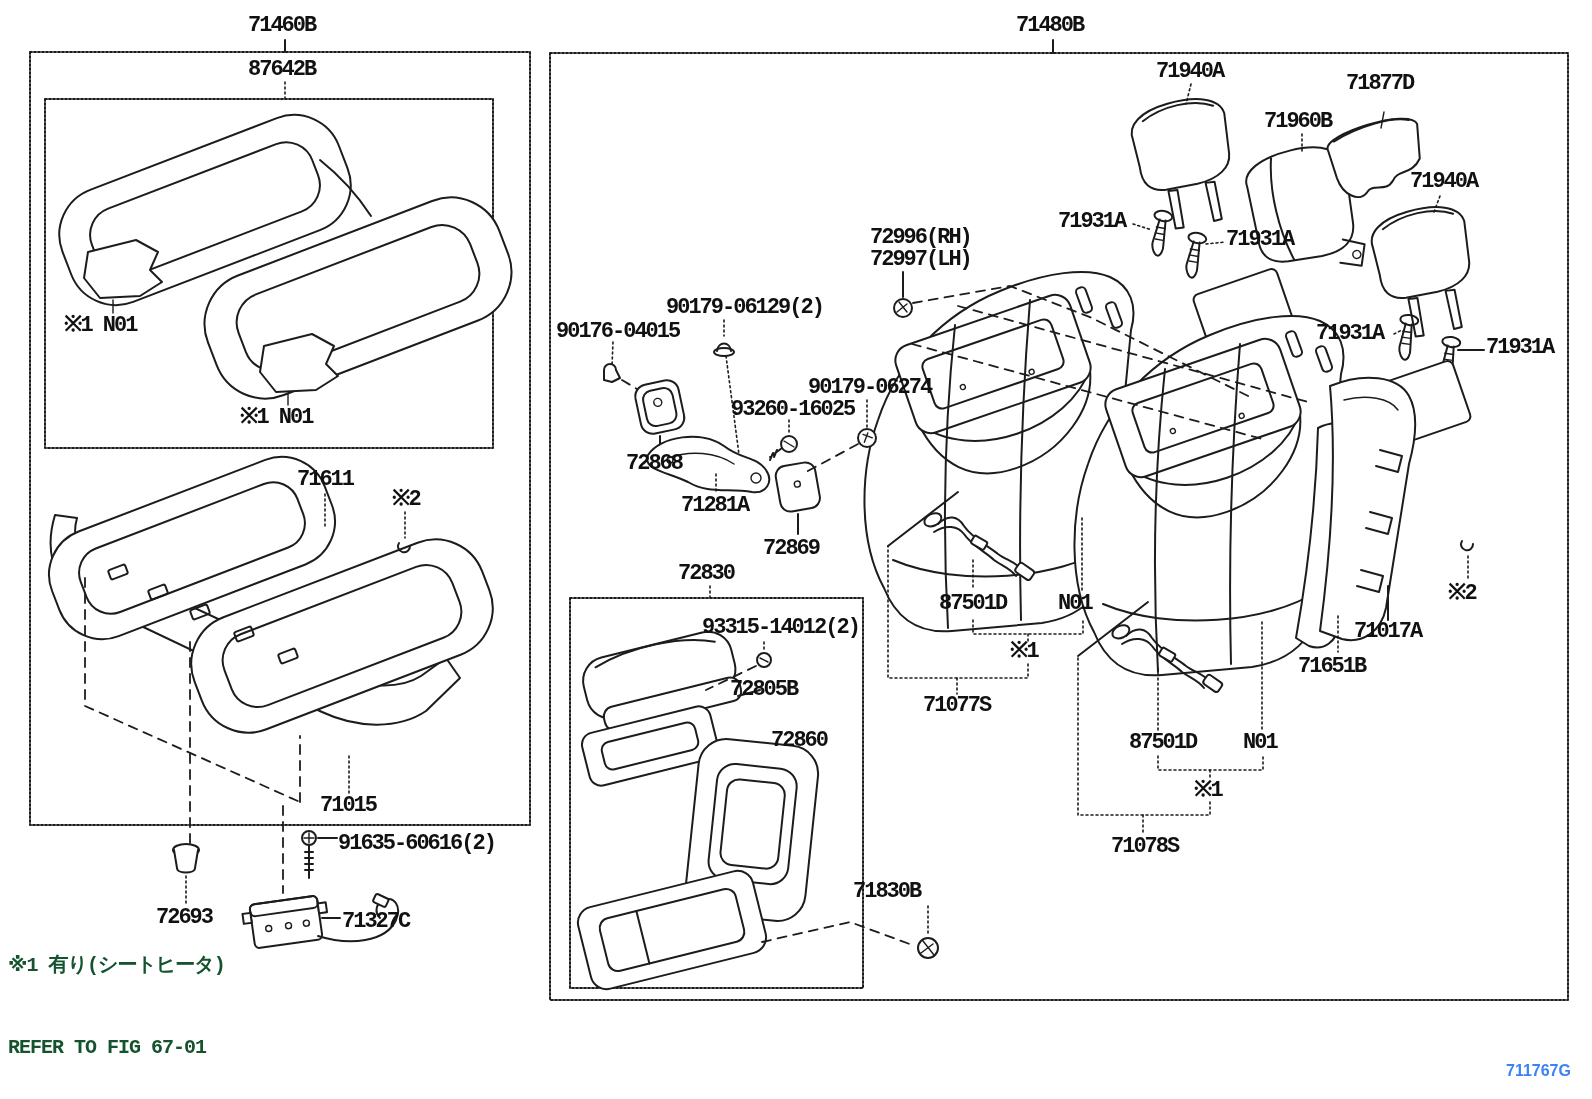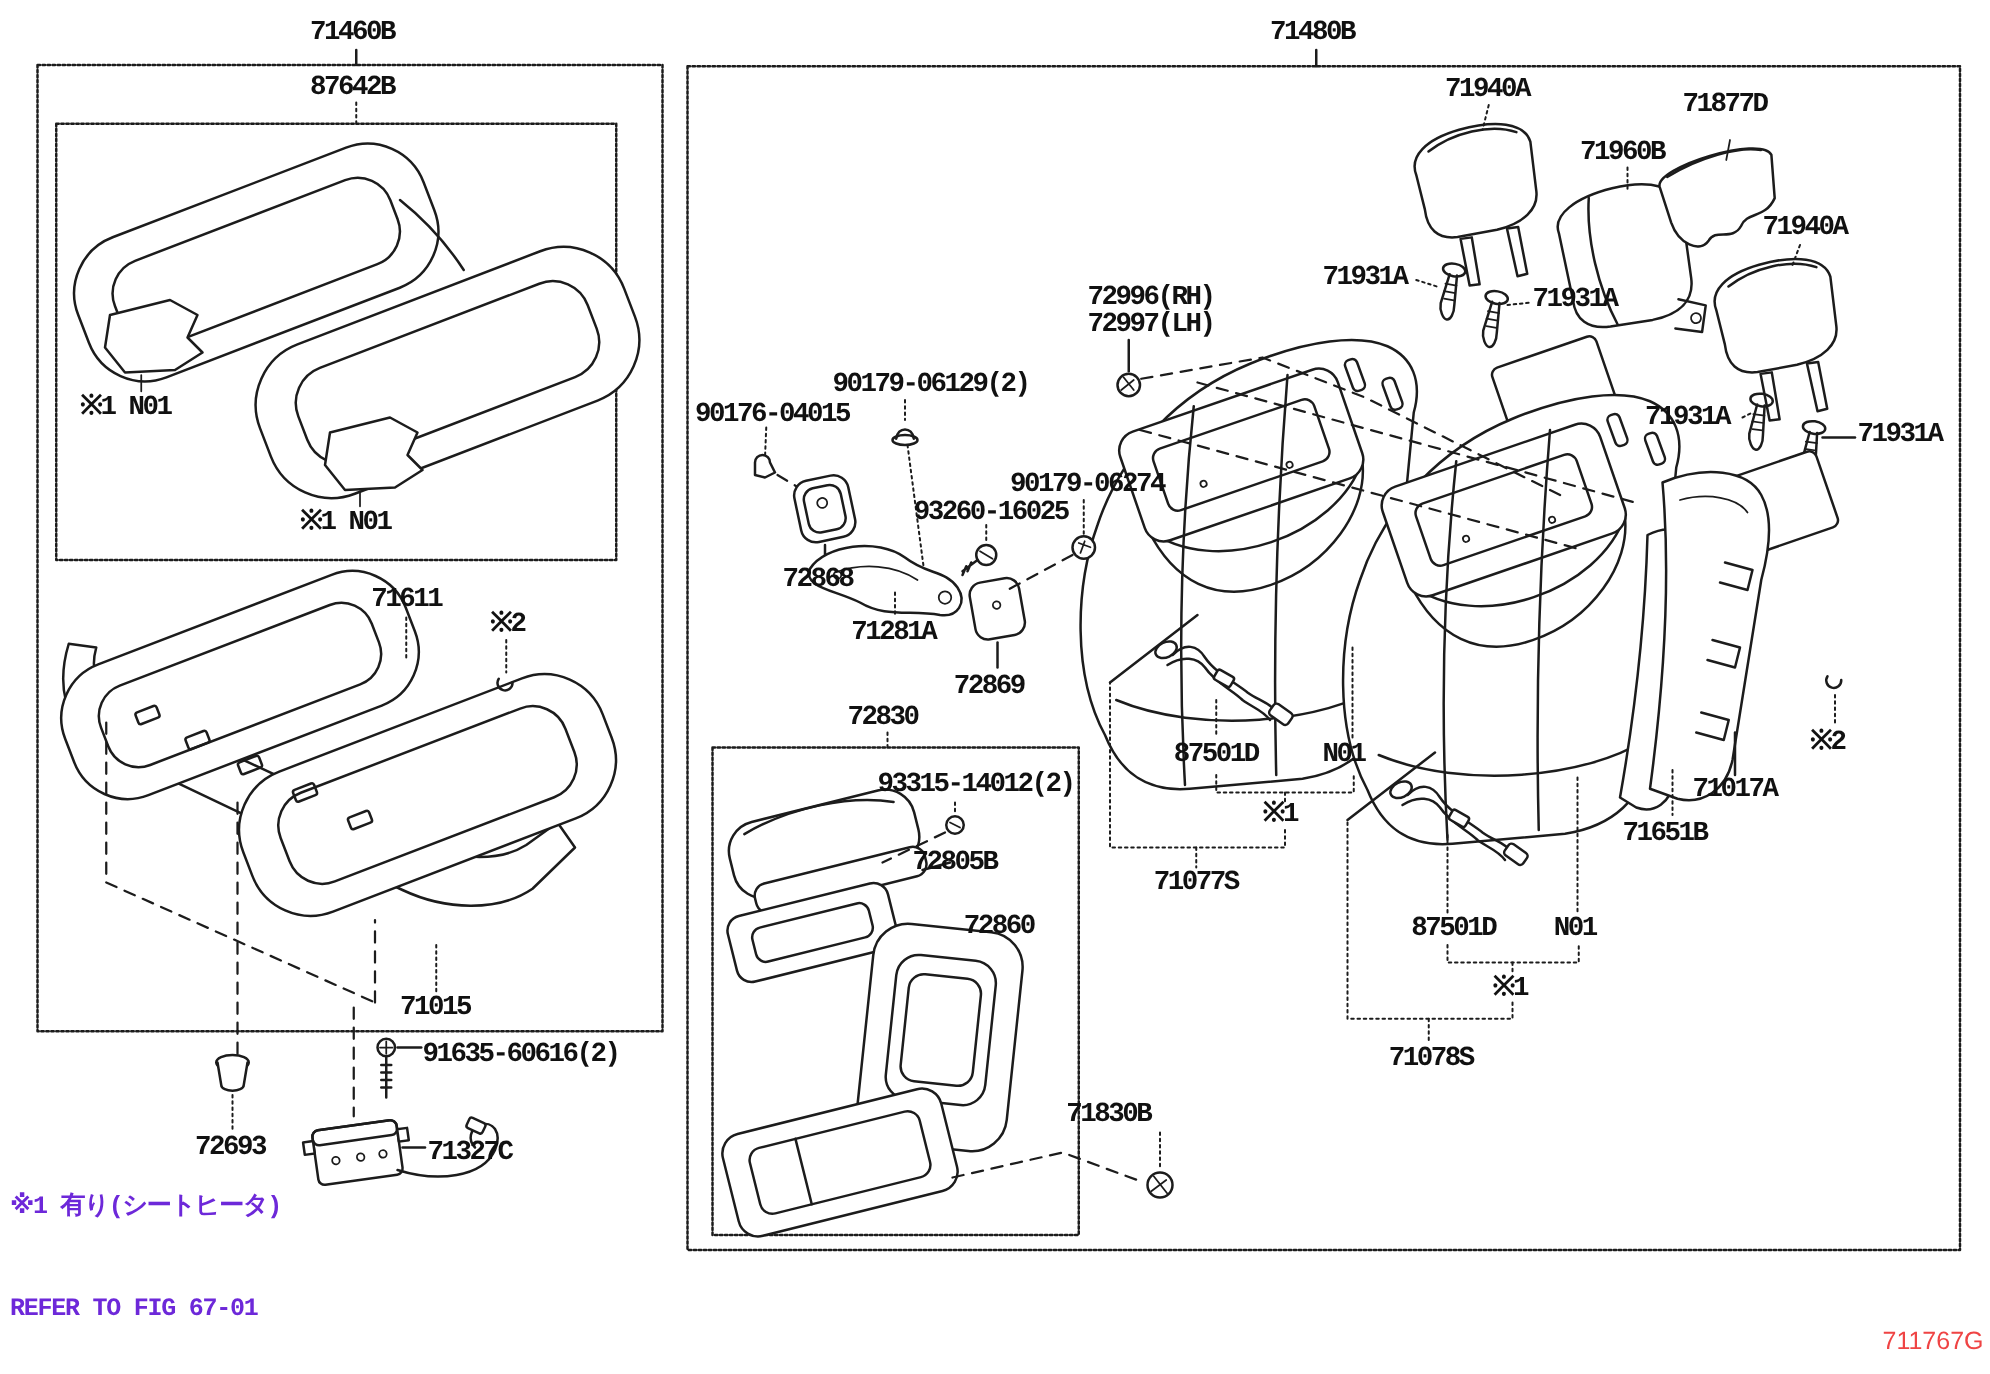--- a/index.html
+++ b/index.html
@@ -11,23 +11,23 @@
       fill:none;stroke:#1c1c1c;stroke-width:2;stroke-linecap:round;stroke-linejoin:round}
   .art .fw{fill:#ffffff}
   .art .thin{stroke-width:1.4}
   .art .dot{stroke-dasharray:2 3;stroke-width:1.6}
   .art .dsh{stroke-dasharray:9 7;stroke-width:1.8}
   .art .boxline{stroke-dasharray:2 2;stroke-width:2;fill:none}
   
   .pl{position:absolute;font-family:"Liberation Mono",monospace;font-weight:bold;
       font-size:22px;letter-spacing:-2px;color:#111;white-space:nowrap;line-height:24px}
   .note{position:absolute;font-family:"Liberation Mono","DejaVu Sans",monospace;font-weight:bold;
-      font-size:20px;letter-spacing:-1px;color:#6d28d9;white-space:nowrap;line-height:24px}
-  .footer{position:absolute;font-family:"Liberation Sans",sans-serif;font-weight:normal;
-      font-size:20px;color:#ef4444;white-space:nowrap}
+      font-size:20px;letter-spacing:-1px;color:#14532d;white-space:nowrap;line-height:24px}
+  .footer{position:absolute;font-family:"Liberation Sans",sans-serif;font-weight:bold;
+      font-size:16px;color:#3b82f6;white-space:nowrap}
 </style>
 </head>
 <body>
 
 <div id="stage">
 
 <svg id="art" class="art" width="1592" height="1099" viewBox="0 0 1592 1099">
   <defs>
     <g id="hr">
       <path class="fw" d="M-48,-18 C-50,-34 -34,-44 -6,-45 C24,-46 46,-38 47,-22 L42,18 C40,32 26,40 4,40 L-28,38 C-44,36 -50,26 -48,10 Z"></path>

